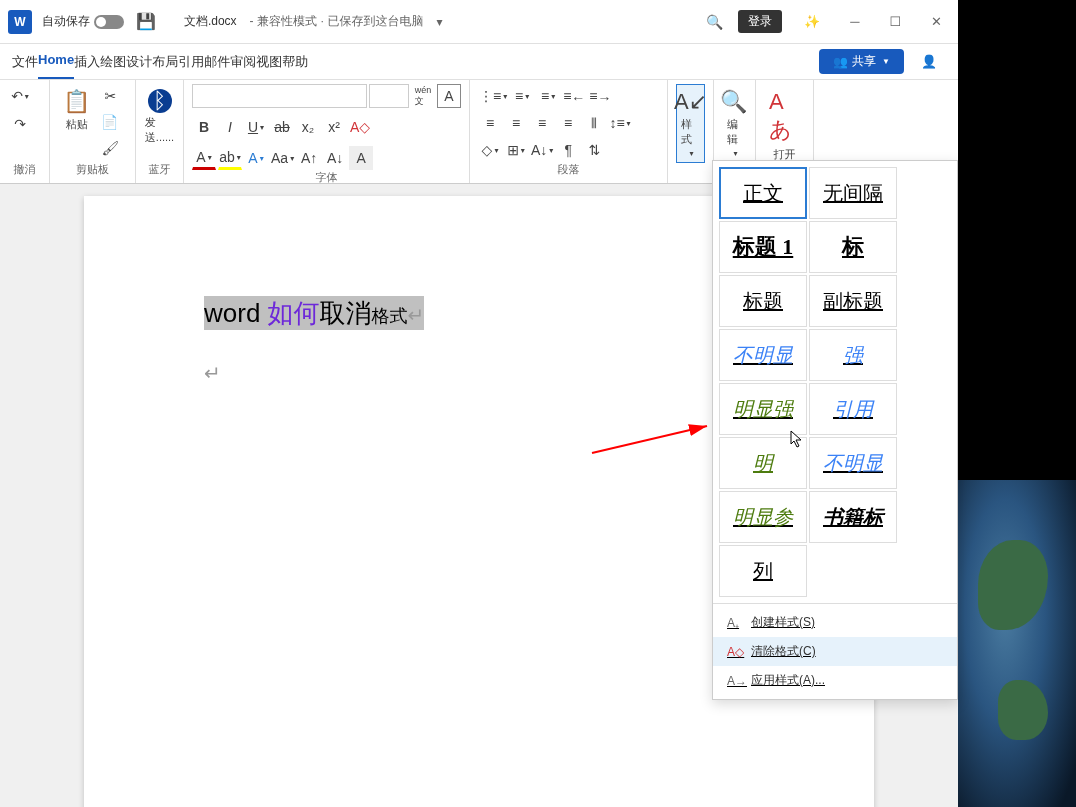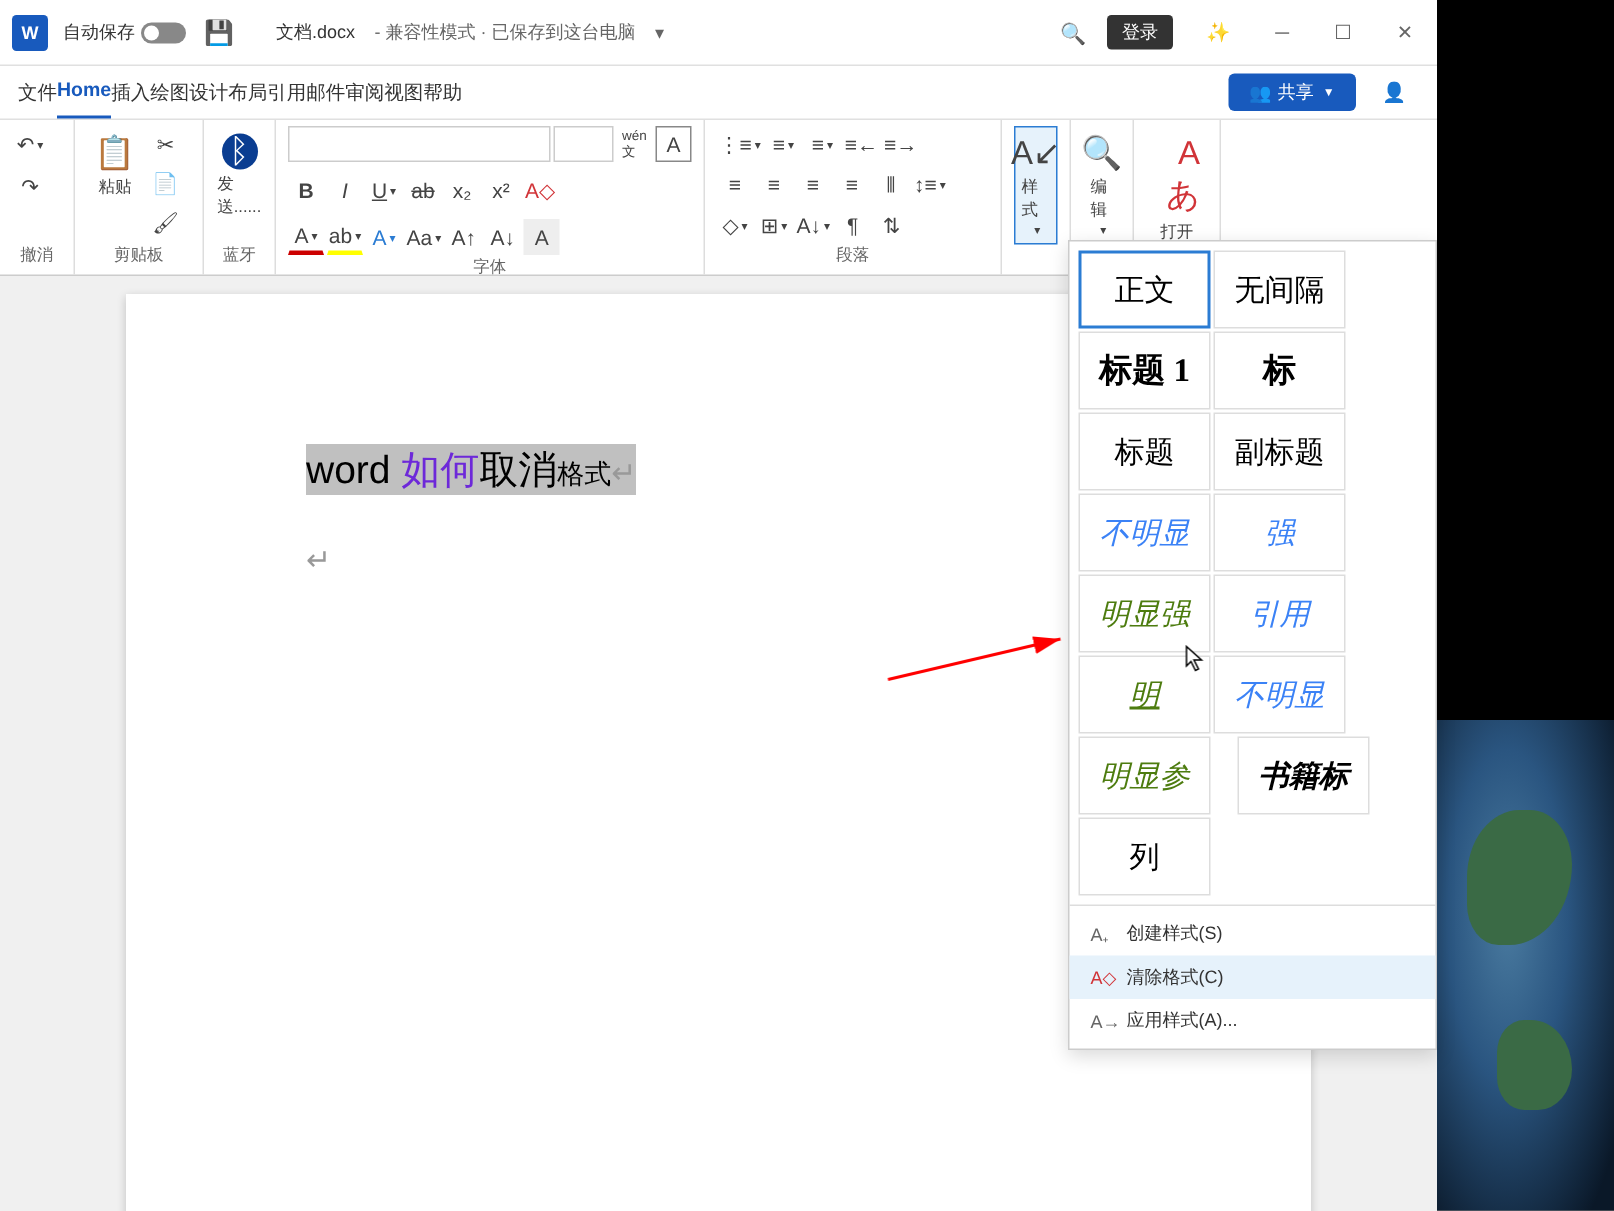--- a/index.html
+++ b/index.html
@@ -34,36 +34,36 @@
 .font-select.name{width:175px;}
 .font-select.size{width:40px;}
 .rb-row{display:flex;gap:2px;width:100%;}
 .undo-group{width:50px;}
 .clip-group{width:86px;}
 .bt-group{width:48px;}
 .font-group{width:286px;}
 .para-group{width:198px;}
 .style-group{width:46px;}
 .edit-group{width:42px;}
-.trans-group{width:58px;text-align:right;}
+.trans-group{width:58px;}
 .doc-area{position:absolute;top:184px;left:0;right:0;bottom:0;background:#f0f0f0;overflow:auto;}
 .page{width:790px;min-height:1000px;background:#fff;margin:12px auto;box-shadow:0 2px 6px rgba(0,0,0,.2);padding:100px 120px;}
 .sel-text{background:#c0c0c0;display:inline;padding:2px 0;font-size:26px;}
 .t-black{color:#000;}
 .t-red{color:#6d28d9;font-family:Liberation Serif, serif;}
 .t-small{font-size:18px;font-family:"SimSun",serif;}
 .para-mark{color:#999;font-size:20px;}
-.styles-panel{position:absolute;top:160px;left:712px;right:0;background:#fff;border:1px solid #ccc;box-shadow:0 4px 12px rgba(0,0,0,.15);z-index:100;}
+.styles-panel{position:absolute;top:160px;left:712px;right:0;background:#fff;border:1px solid #ccc;box-shadow:0 4px 12px rgba(0,0,0,.15);z-index:100;text-decoration:underline;}
 .style-grid{display:flex;flex-wrap:wrap;gap:2px;padding:6px;}
 .style-item{width:88px;height:52px;border:1px solid #ddd;display:flex;align-items:center;justify-content:center;font-size:20px;cursor:pointer;}
 .style-item.sel{border:2px solid #2b7cd3;}
 .style-item.heading{font-weight:bold;font-family:"SimSun",serif;font-size:22px;}
 .style-item.subtle{color:#4d7c0f;font-style:italic;font-family:"Times New Roman",serif;}
 .style-item.gray{color:#3b82f6;font-style:italic;font-family:"Times New Roman",serif;}
-.style-item.book{font-weight:bold;font-style:italic;font-family:"SimSun",serif;margin-left:16px;}
+.style-item.book{font-weight:bold;font-style:italic;font-family:"SimSun",serif;}
 .style-menu{border-top:1px solid #ddd;padding:4px 0;}
 .style-menu-item{padding:6px 14px;font-size:12px;color:#333;display:flex;align-items:center;gap:8px;cursor:pointer;}
 .style-menu-item.hover{background:#e6f2fb;}
 .style-menu-item .icn{width:16px;color:#666;}
 .arrow{position:absolute;top:418px;left:592px;z-index:200;pointer-events:none;}
 .arrow svg{overflow:visible;}
 .earth{position:absolute;right:0;top:480px;width:118px;height:327px;background:radial-gradient(ellipse at 40% 40%,#4a7ba0 0%,#2a5580 40%,#0a1828 90%);overflow:hidden;}
 .earth::before{content:'';position:absolute;width:70px;height:90px;background:#3a6a45;top:60px;left:20px;border-radius:50% 40% 60% 30%;}
 .earth::after{content:'';position:absolute;width:50px;height:60px;background:#3a6a45;top:200px;left:40px;border-radius:40% 60% 50% 40%;}
 .dropdown-arrow{font-size:8px;margin-left:2px;}

